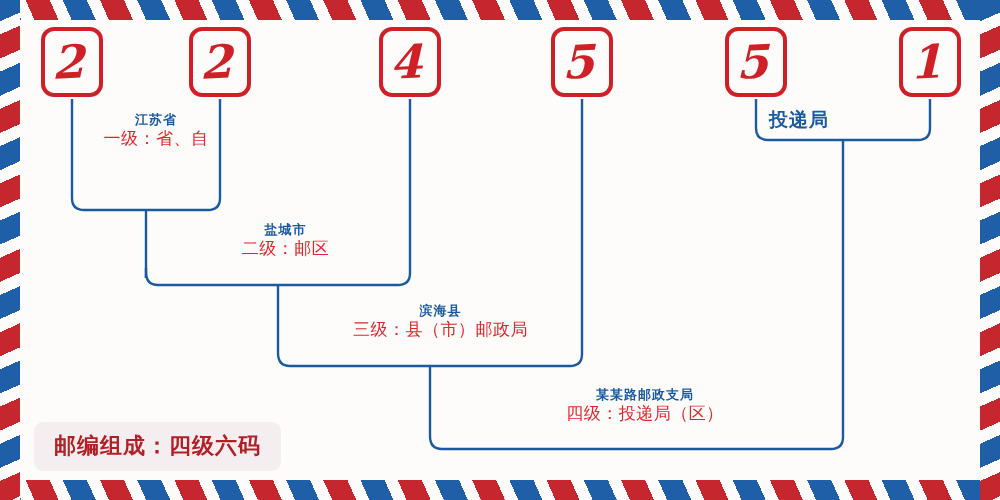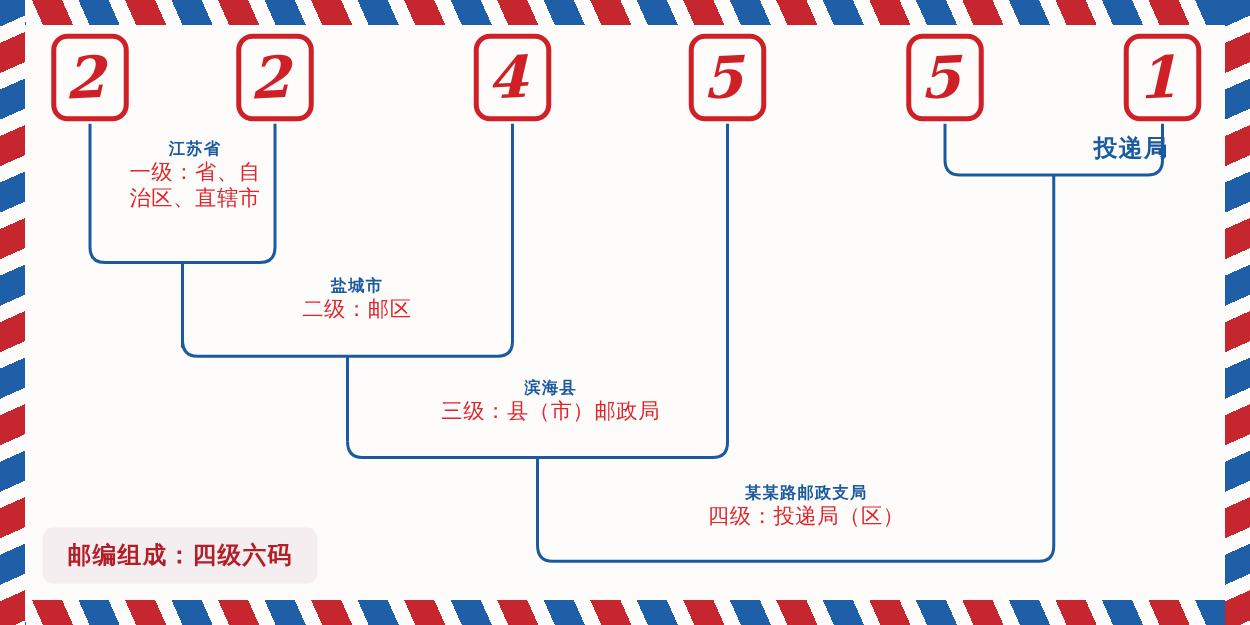--- a/index.html
+++ b/index.html
@@ -104,21 +104,21 @@
 
   
   #legend-badge {
     position: absolute;
     left: 34px; top: 422px;
     padding: 9px 20px 10px 20px;
     background: #f5eef1;
     border-radius: 9px;
     font-family: "DejaVu Serif", "Liberation Serif", serif;
     font-weight: bold;
-    font-size: 19px;
+    font-size: 22px;
     color: #b21f26;
     letter-spacing: 1px;
     white-space: nowrap;
   }
 </style>
 </head>
 <body>
 
 <div id="root">
 
@@ -169,37 +169,36 @@
   <div class="digit-box" style="left:725px; top:27px;">
     <span class="digit-glyph">5</span>
   </div>
   <div class="digit-box" style="left:899px; top:27px;">
     <span class="digit-glyph">1</span>
   </div>
 
   <div class="node wrapped" style="left:76px; top:112px; width:160px;">
     <div class="name">江苏省</div>
     <div class="desc">一级：省、自</div>
-    <div class="desc">治区、直辖市</div>
   </div>
 
   <div class="node" style="left:178px; top:222px; width:215px;text-align:center;">
     <div class="name">盐城市</div>
     <div class="desc">二级：邮区</div>
   </div>
 
   <div class="node" style="left:298px; top:303px; width:285px;">
     <div class="name">滨海县</div>
     <div class="desc">三级：县（市）邮政局</div>
   </div>
 
   <div class="node" style="left:450px; top:387px; width:390px;">
     <div class="name">某某路邮政支局</div>
     <div class="desc">四级：投递局（区）</div>
   </div>
 
-  <div class="node node-delivery" style="left:773px; top:108px; width:162px;text-align:right;">
+  <div class="node node-delivery" style="left:718px; top:108px; width:162px;">
     <div class="name">投递局</div>
   </div>
 
   <div id="legend-badge">邮编组成：四级六码</div>
 
 </div>
 
 </body></html>

